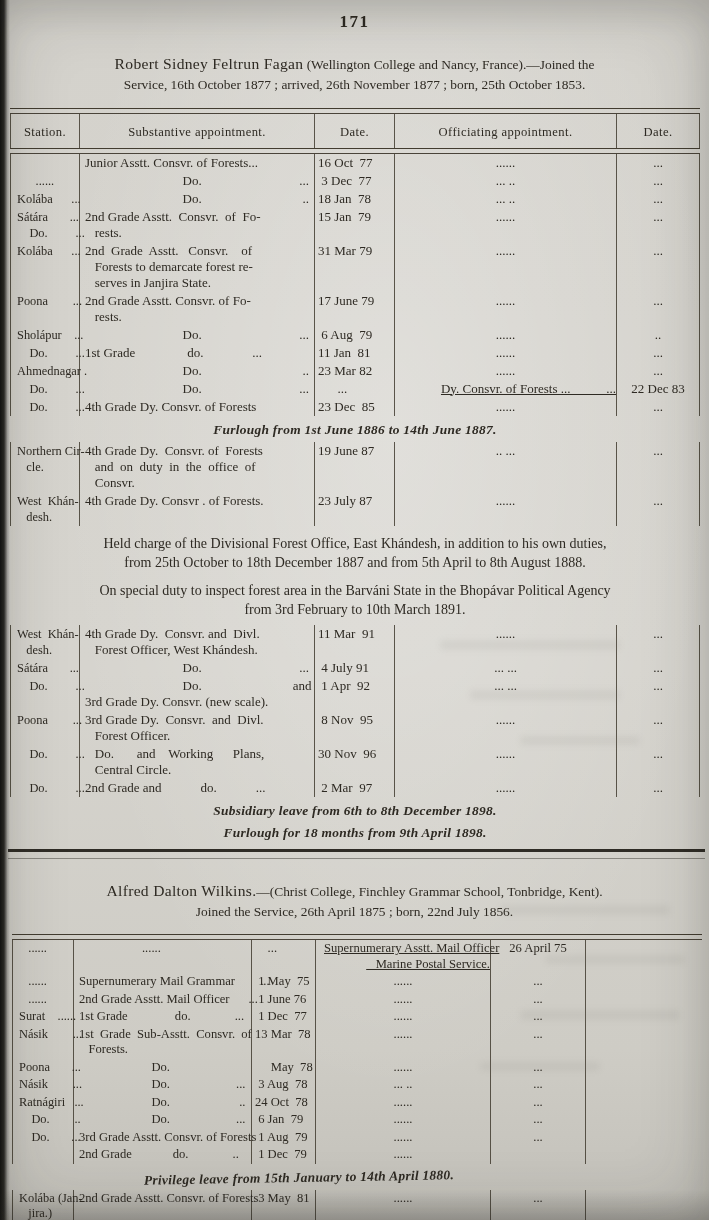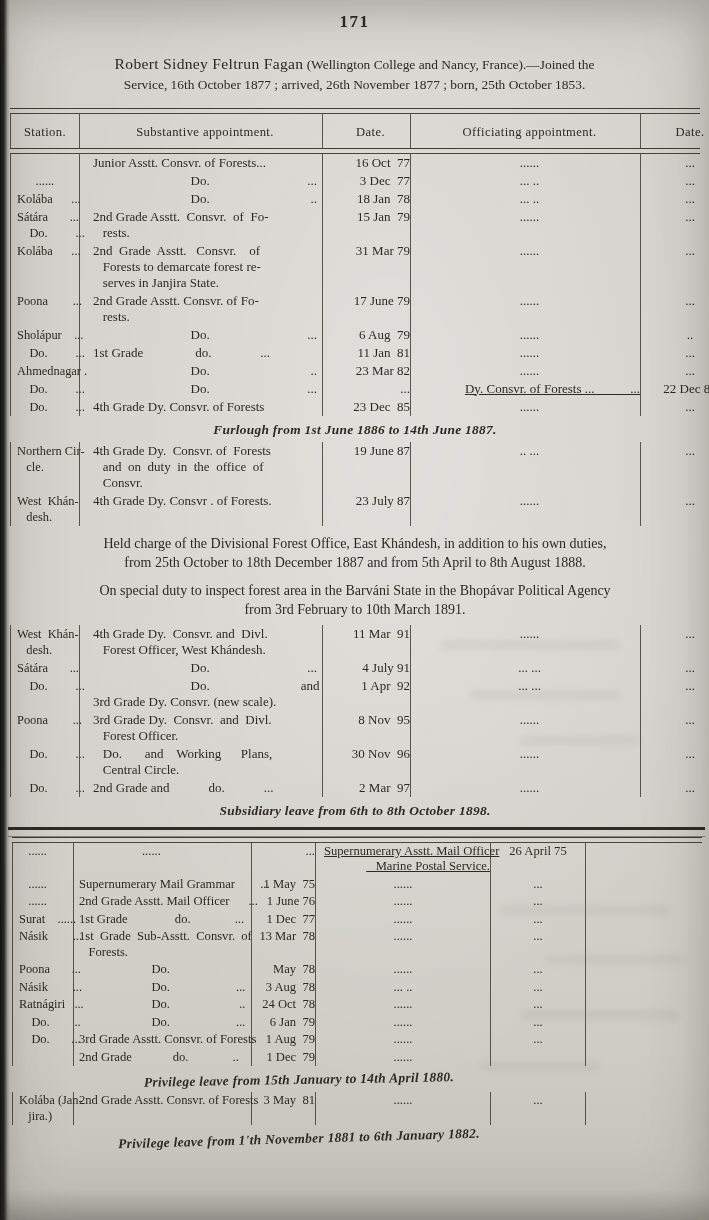--- a/index.html
+++ b/index.html
@@ -17,29 +17,29 @@
     background:linear-gradient(0deg,rgba(40,38,34,.22),rgba(40,38,34,0));}
   .vign{position:absolute;inset:0;pointer-events:none;
     box-shadow:inset 0 0 70px rgba(30,28,24,.20), inset 0 14px 30px rgba(30,28,24,.10);}
   .pageno{padding-top:12px;text-align:center;font-size:17px;font-weight:bold;letter-spacing:1.5px;}
   .ehead{margin:20px 26px 12px;text-align:center;font-size:13.4px;line-height:1.5;}
   .ename{font-size:15.6px;font-weight:normal;letter-spacing:.3px;}
   .tbl{margin-left:10px;width:690px;}
   .tbl2{margin-left:12px;width:574px;}
   .drule{height:4px;border-top:1.4px solid #423c30;border-bottom:1px solid #4a443a;}
   .trow{display:grid;}
-  .t1 .trow{grid-template-columns:70px 235px 80px 222px 83px;gap:8px;}
+  .t1 .trow{grid-template-columns:70px 235px 80px 222px 83px;}
   .t2 .trow{grid-template-columns:62px 178px 64px 175px 95px;}
   .trow > .c{border-right:1px solid rgba(66,60,48,.85);white-space:pre;overflow:visible;}
   .trow > .c:first-child{border-left:1px solid rgba(66,60,48,.85);}
   .t1 .c{font-size:13px;line-height:16px;}
   .t2 .c{font-size:12.6px;line-height:15.5px;}
   .c.st{padding:1px 1px 1px 6px;font-size:12.4px;}
   .c.ap{padding:1px 1px 1px 5px;}
-  .c.d{padding:1px 0 1px 3px;text-align:right;}
+  .c.d{padding:1px 0 1px 3px;}
   .c.of{text-align:center;padding:1px 0;}
   .c.of.left{text-align:right;padding-left:8px;text-decoration:underline;}
   .c.d2{text-align:center;padding:1px 0;}
   .thead .c{text-align:center !important;padding:10px 0 8px !important;font-size:12.6px;letter-spacing:.4px;}
   .tnote{text-align:center;margin:6px 0 4px;white-space:pre-line;}
   .tnote.italic{font-style:italic;font-weight:600;font-size:13.4px;letter-spacing:.3px;}
   .tnote.roman{font-style:normal;font-size:14px;line-height:1.4;margin:8px 0 5px;}
   .tilt1{transform:rotate(-1deg);}
   .tilt2{transform:rotate(-1.7deg);}
   .thick{margin:8px 4px 0 8px;height:6px;border-top:3px solid #2f2c26;border-bottom:1px solid rgba(47,44,38,.45);}
@@ -209,26 +209,28 @@
           <div class="c of">......</div>
           <div class="c d2">...</div>
         </div>
         <div class="trow">
           <div class="c st">    Do.         ...</div>
           <div class="c ap">2nd Grade and            do.            ...</div>
           <div class="c d"> 2 Mar  97</div>
           <div class="c of">......</div>
           <div class="c d2">...</div>
         </div>
-        <div class="tnote italic">Subsidiary leave from 6th to 8th October 1898.</div>
+        <div class="tnote italic">Subsidiary leave from 6th to 8th December 1898.</div>
+        <div class="tnote italic">Furlough for 18 months from 9th April 1898.</div>
       </div>
   </div>
 
   <div class="thick"></div>
 
+  <p class="ehead"><span class="ename">Alfred Dalton Wilkins.</span><span>—(Christ College, Finchley Grammar School, Tonbridge, Kent).</span><br><span>Joined the Service, 26th April 1875 ;  born, 22nd July 1856.</span></p>
 
   <div class="tbl2 t2">
     <div class="drule" style="width:690px;"></div>
     <div id="t2body">
         <div class="trow">
           <div class="c st">   ......</div>
           <div class="c ap">                    ......</div>
           <div class="c d">    ...</div>
           <div class="c of left">Supernumerary Asstt. Mail Officer
    Marine Postal Service.</div>

